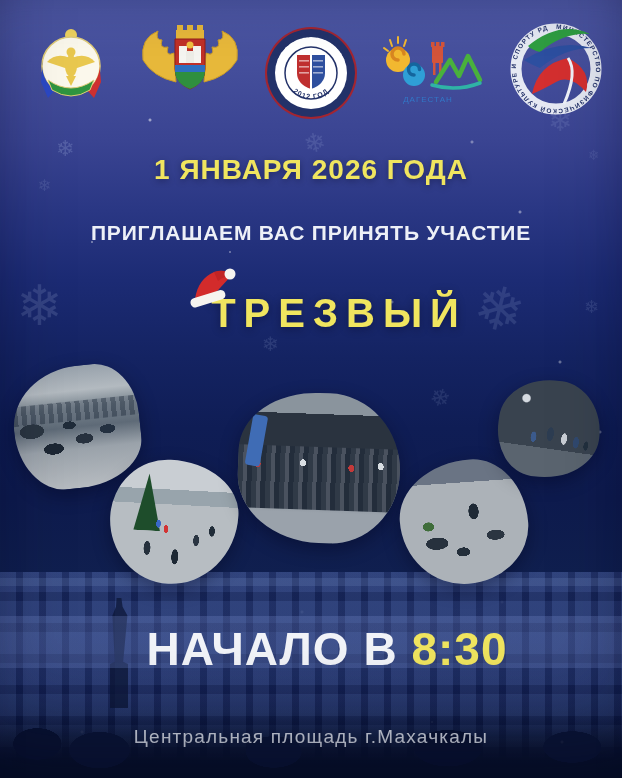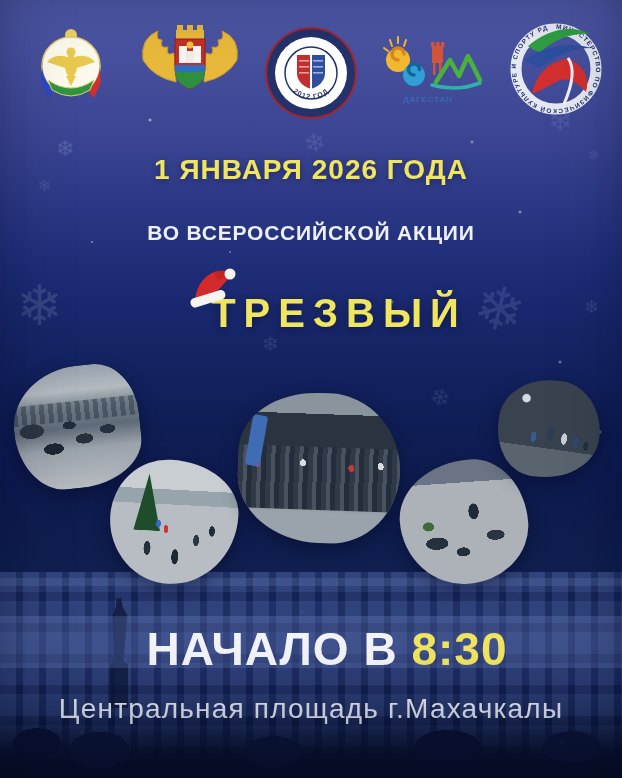--- a/index.html
+++ b/index.html
@@ -135,22 +135,22 @@
   .time-band{
     position:absolute;left:0;top:616px;width:100%;height:52px;
     background:linear-gradient(180deg, rgba(120,140,205,.26), rgba(95,115,180,.34));
   }
   .time-line{
     position:absolute;left:16px;top:622px;width:100%;text-align:center;
     font-size:46px;font-weight:bold;letter-spacing:1px;color:#F2F4F9;
   }
   .time-line .time{color:#F0E55F;}
   .location{
-    position:absolute;left:0;top:693px;width:100%;text-align:center;
-    font-size:28px;font-weight:normal;letter-spacing:1.2px;color:#E9EEF8;
+    position:absolute;left:0;top:726px;width:100%;text-align:center;
+    font-size:19px;font-weight:normal;letter-spacing:1.2px;color:#E9EEF8;
   }
   .vignette{position:absolute;inset:0;pointer-events:none;
     box-shadow:inset 0 -70px 90px -30px rgba(4,8,30,.55), inset 0 30px 60px -40px rgba(20,26,70,.4);}
 </style>
 </head>
 <body>
 
 <div class="poster">
 
   <div class="snow-dots"></div>
@@ -263,21 +263,21 @@
       <path d="M30,34 Q62,8 92,22 Q66,20 42,40 Q34,38 30,34 Z" fill="#2F9E41"></path>
       <path d="M26,48 Q60,26 94,36 Q66,36 42,56 Q32,52 26,48 Z" fill="#2D4FA0"></path>
       <path d="M34,82 Q40,52 70,46 Q94,58 88,80 Q72,62 58,70 Q44,78 34,82 Z" fill="#D32F2F"></path>
       <path d="M70,46 Q80,60 66,92" stroke="#EEF1F8" stroke-width="3" fill="none"></path>
     </svg>
   </div>
 
   <div class="date-title">1 ЯНВАРЯ 2026 ГОДА</div>
 
   <div class="invite">
-    <div>ВО ВСЕРОССИЙСКОЙ АКЦИИ</div>
+    <div>ПРИГЛАШАЕМ ВАС ПРИНЯТЬ УЧАСТИЕ</div>
   </div>
 
   <div class="event-title">
     <svg class="santa-hat" viewBox="0 0 50 42">
       <path d="M7,32 Q10,12 26,5 Q38,1 43,9 L21,33 Z" fill="#D32B2B"></path>
       <path d="M26,5 Q38,1 43,9 Q36,9 30,14 Z" fill="#B71F1F" opacity=".6"></path>
       <circle cx="42" cy="7" r="5.5" fill="#F6F4F0"></circle>
       <rect x="2" y="27" width="36" height="9.5" rx="4.5" fill="#F6F4F0" transform="rotate(-17 20 32)"></rect>
     </svg>
     <div>ТРЕЗВЫЙ</div>

